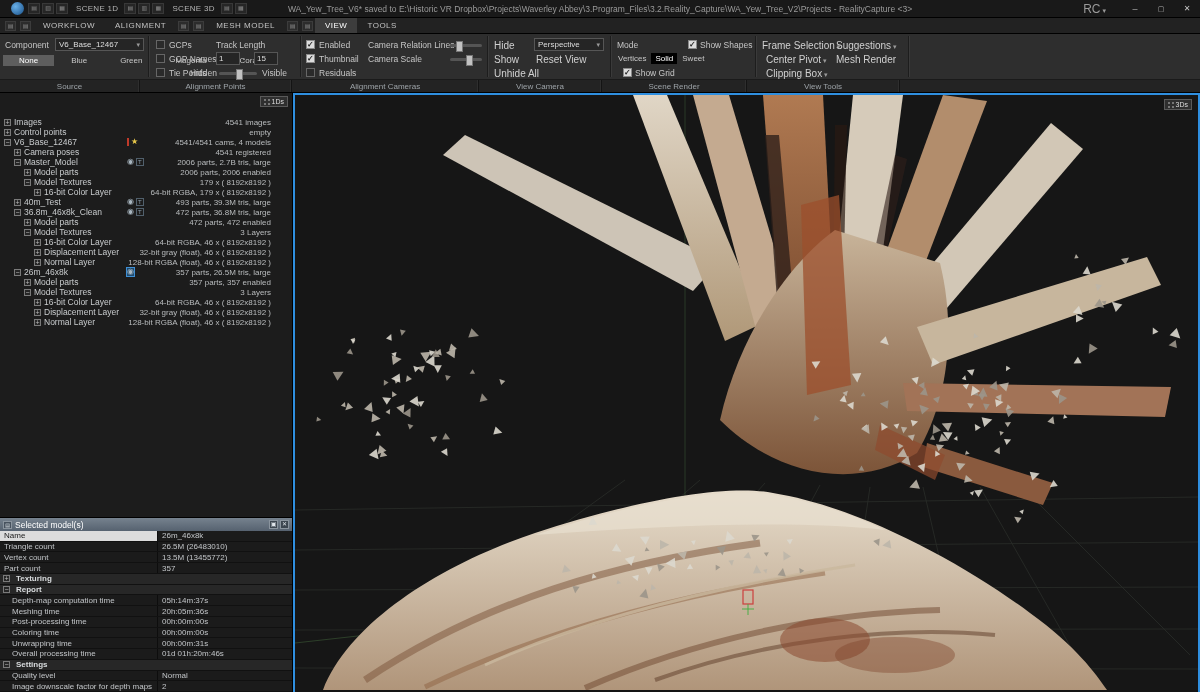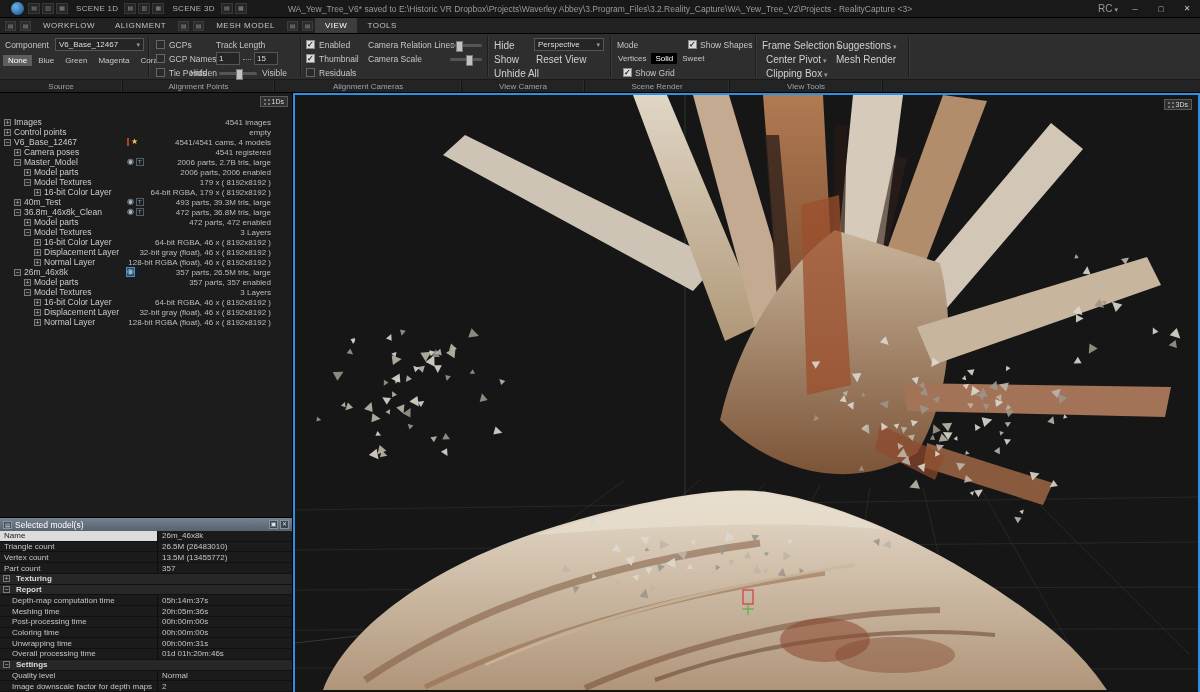--- a/index.html
+++ b/index.html
@@ -6,21 +6,21 @@
   html,body{width:1200px;height:692px;overflow:hidden}
   body{background:#141414;font-family:"Liberation Sans",sans-serif;color:#c8c8c8;font-size:9px;position:relative}
 
   
   .titlebar{height:18px;background:#191919;border-bottom:1px solid #000;display:flex;align-items:center;position:relative;padding-left:11px}
   .logo{width:13px;height:13px;border-radius:50%;background:radial-gradient(circle at 35% 35%,#6ab0e8,#174f87);margin-right:4px;flex:none}
   .tbicon{width:12px;height:11px;background:#262626;border:1px solid #383838;margin-right:2px;color:#8a8a8a;font-size:6px;line-height:9px;text-align:center;flex:none}
   .tb-scene{font-size:8px;color:#b4b4b4;margin:0 6px;letter-spacing:.3px;white-space:nowrap}
   .tb-title{position:absolute;left:200px;right:200px;text-align:center;font-size:8.5px;color:#9a9a9a;white-space:nowrap;overflow:hidden;text-overflow:ellipsis;pointer-events:none}
   .tb-right{margin-left:auto;display:flex;align-items:center;height:100%}
-  .rcbadge{font-size:10px;color:#9a9a9a;margin-right:4px;white-space:nowrap}
+  .rcbadge{font-size:12px;color:#9a9a9a;margin-right:16px;white-space:nowrap}
   .winbtn{width:26px;height:100%;display:flex;align-items:center;justify-content:center;color:#b0b0b0;font-size:9px}
   .winbtn.close{color:#c8c8c8}
   .win-min::before{content:"–"} .win-max::before{content:"▢";font-size:7px} .win-close::before{content:"✕";font-size:8px}
 
   
   .menubar{height:16px;background:#222;border-bottom:1px solid #000;display:flex;align-items:stretch;padding-left:3px}
   .mtab{padding:0 10px;display:flex;align-items:center;font-size:8px;letter-spacing:.5px;color:#c2c2c2;white-space:nowrap}
   .mtab.active{background:#3d3d3d;color:#fff}
   .micon{width:11px;height:10px;background:#2c2c2c;border:1px solid #3c3c3c;align-self:center;margin:0 2px;font-size:6px;color:#888;text-align:center;line-height:8px}
 
@@ -33,21 +33,21 @@
   .cb{position:absolute;width:9px;height:9px;background:#dcdcdc;border:1px solid #8a8a8a}
   .cb.un{background:#2a2a2a;border:1px solid #666}
   .cb.checked::after{content:"✓";position:absolute;left:0px;top:-1px;font-size:8px;color:#1c1c1c;font-weight:bold}
   .rselect{position:absolute;height:13px;background:#252525;border:1px solid #565656;font-size:8px;color:#ddd;display:flex;align-items:center;padding:0 3px;white-space:nowrap}
   .rselect::after{content:"▾";margin-left:auto;color:#999;font-size:7px;padding-left:5px}
   .rinput{position:absolute;width:24px;height:13px;background:#252525;border:1px solid #565656;color:#ddd;font-size:8px;line-height:11px;padding:0 2px}
   .dots{position:absolute;width:8px;border-bottom:1px dotted #8a8a8a;height:1px}
   .slider{position:absolute;height:3px;background:#555;border-radius:2px}
   .slider::after{content:"";position:absolute;width:5px;height:9px;background:#c2c2c2;border:1px solid #777;top:-3px;left:var(--p,30%)}
   .colorbtns{position:absolute;display:flex;gap:1px}
-  .colorbtn{padding:1px 5px;font-size:8px;color:#c8c8c8}
+  .colorbtn{padding:1px 16px;font-size:8px;color:#c8c8c8}
   .colorbtn.sel{background:#5e5e5e;color:#fff}
   .seg{position:absolute;display:flex;gap:1px}
   .segbtn{padding:1px 4px;font-size:8px;color:#c8c8c8}
   .segbtn.sel{background:#000000;color:#fff}
 
   
   .glabels{height:13px;background:#232323;border-bottom:1px solid #000;display:flex}
   .glabel{font-size:8px;color:#9da3a8;display:flex;align-items:center;justify-content:center;border-right:1px solid #141414;box-shadow:inset -1px 0 0 #2e2e2e}
   .gfill{flex:1}
 
@@ -198,21 +198,21 @@
   <span class="rlabel" style="left:635px;top:34px">Show Grid</span>
 
   <span class="rbtn drop" style="left:762px;top:6px">Frame Selection</span>
   <span class="rbtn drop" style="left:836px;top:6px">Suggestions</span>
   <span class="rbtn drop" style="left:766px;top:20px">Center Pivot</span>
   <span class="rbtn" style="left:836px;top:20px">Mesh Render</span>
   <span class="rbtn drop" style="left:766px;top:34px">Clipping Box</span>
 </div>
 
 <div class="glabels">
-  <div class="glabel" style="width:123px">Source</div>
+  <div class="glabel" style="width:140px">Source</div>
   <div class="glabel" style="width:152px">Alignment Points</div>
   <div class="glabel" style="width:187px">Alignment Cameras</div>
   <div class="glabel" style="width:123px">View Camera</div>
   <div class="glabel" style="width:145px">Scene Render</div>
   <div class="glabel" style="width:153px">View Tools</div>
   <div class="gfill"></div>
 </div>
 
 <div class="main">
   <div class="leftcol">

